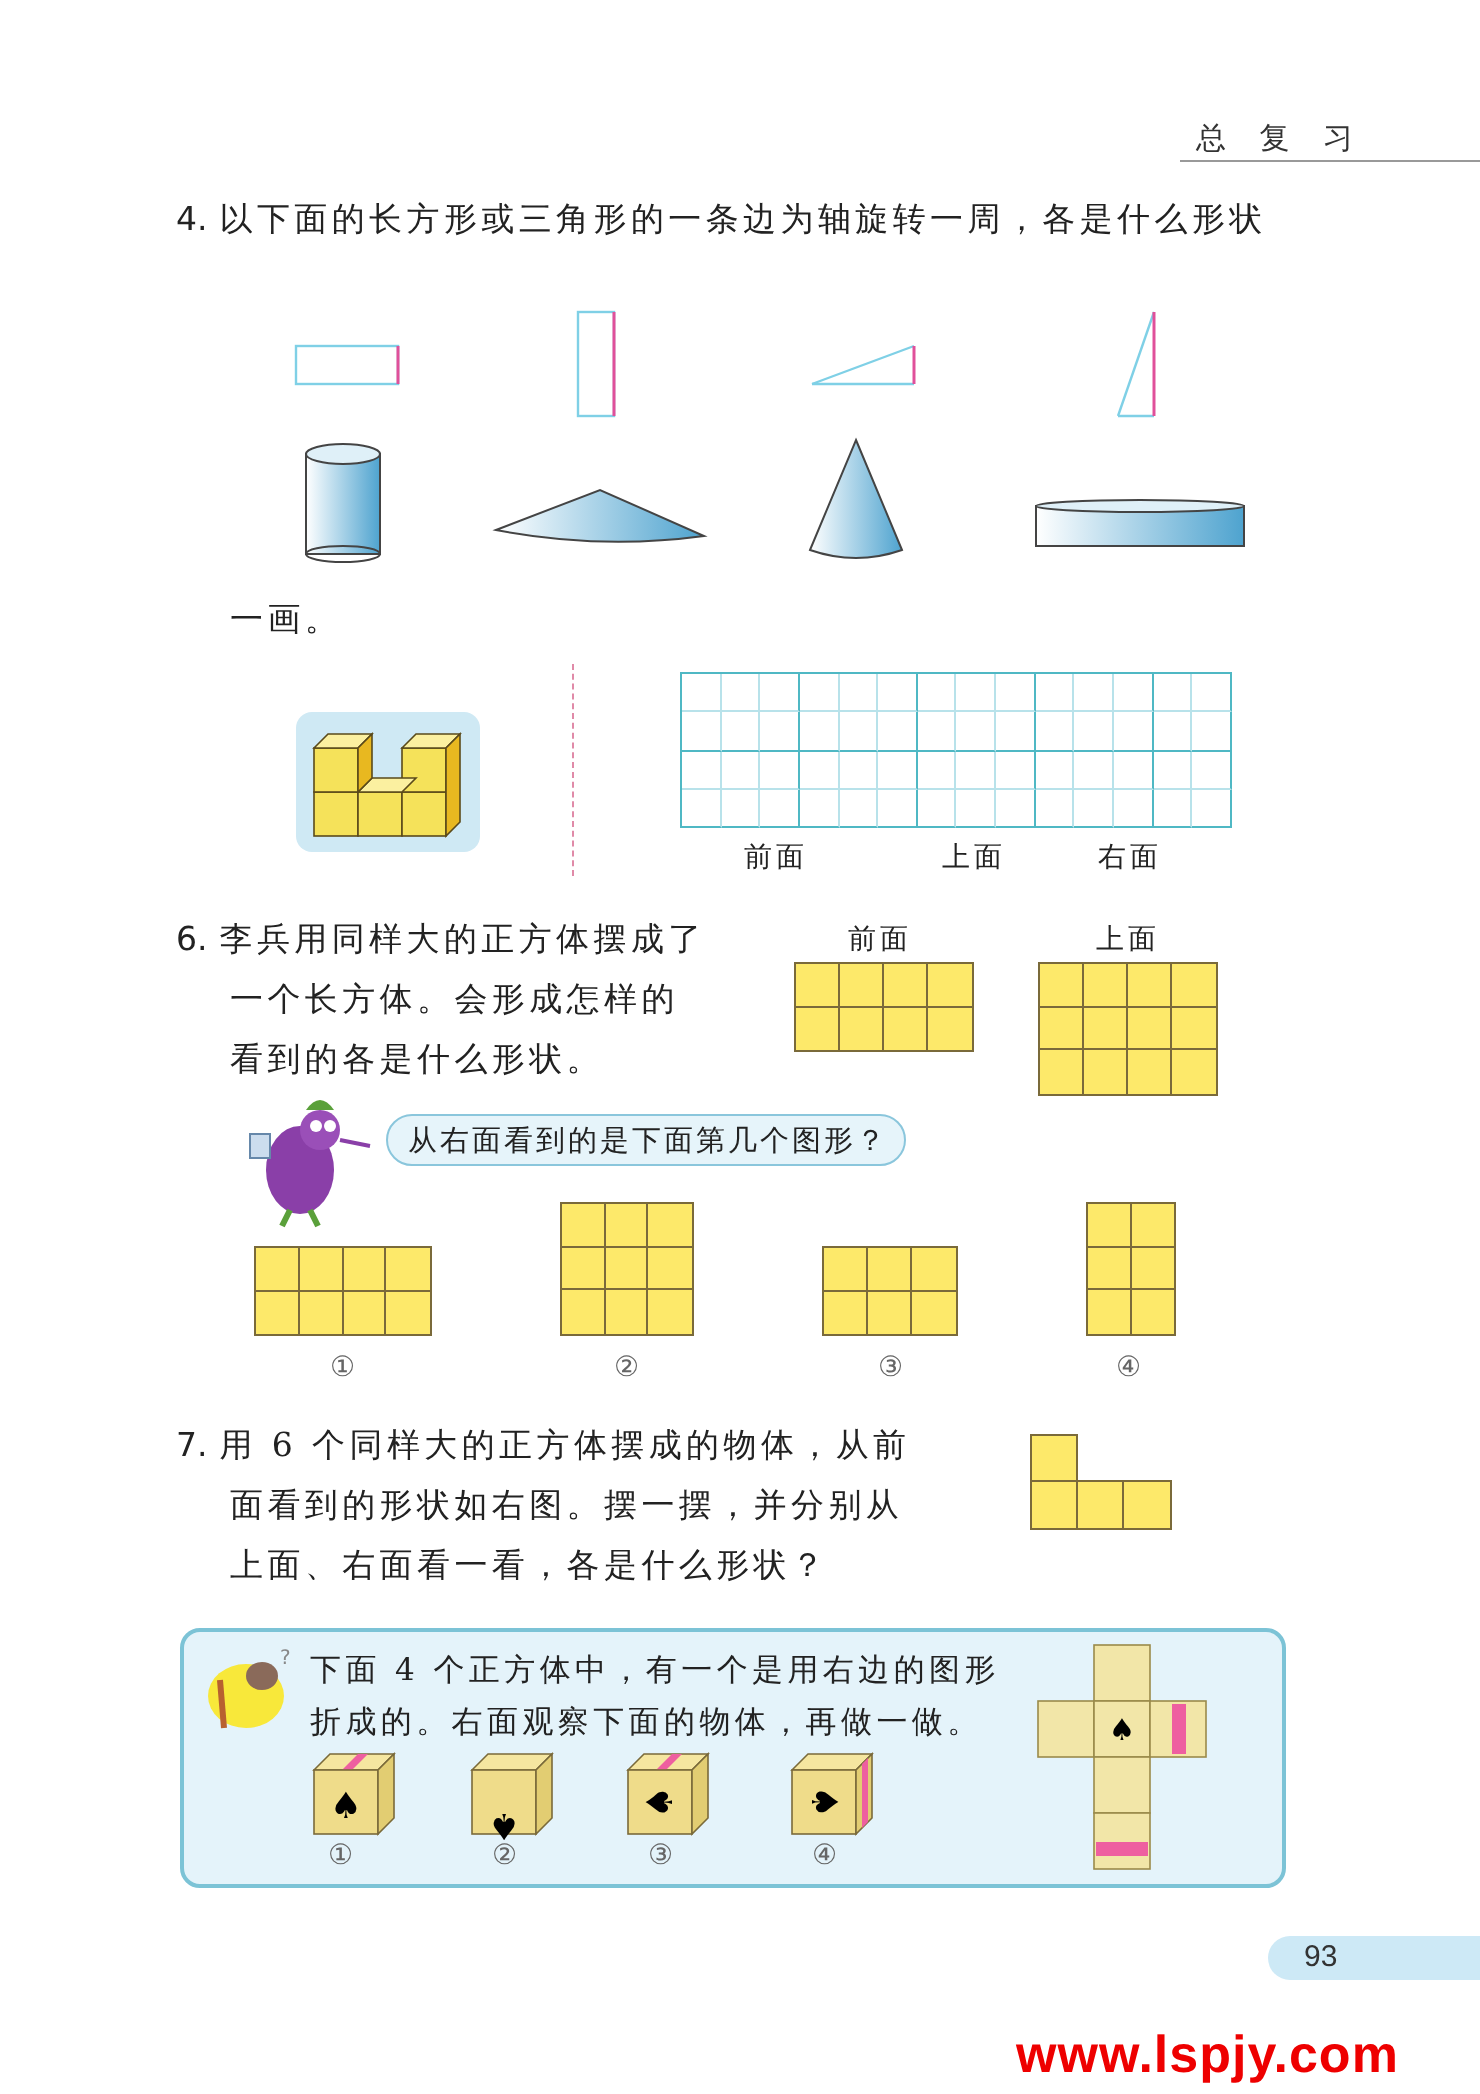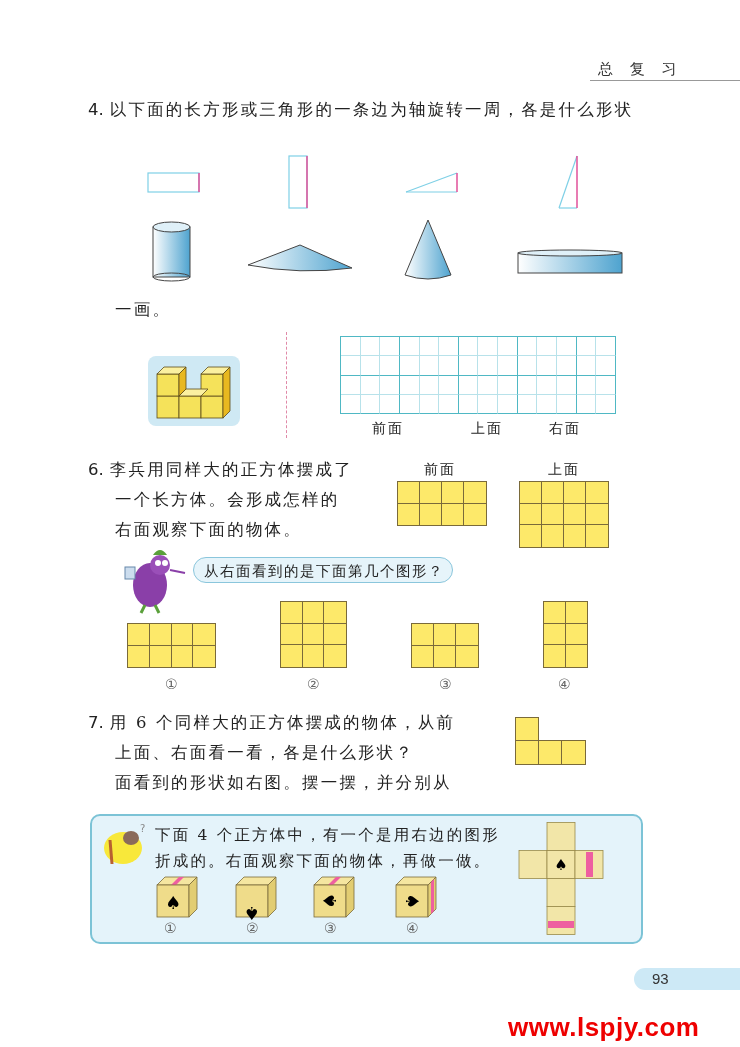--- a/index.html
+++ b/index.html
@@ -147,21 +147,21 @@
     <div style="border-right: 1px solid rgb(184, 226, 234); border-bottom: 1px solid rgb(79, 184, 196);"></div>
     <div style="border-right: 1px solid rgb(79, 184, 196); border-bottom: 1px solid rgb(79, 184, 196);"></div>
   </div>
 <div class="abs lbl" style="left:372px;top:420px;">前面</div>
 <div class="abs lbl" style="left:471px;top:420px;">上面</div>
 <div class="abs lbl" style="left:549px;top:420px;">右面</div>
 
 <div class="abs q" style="left:88px;top:455px;">
   <div><span class="num">6.</span><span>李兵用同样大的正方体摆成了</span></div>
   <div class="indent">一个长方体。会形成怎样的</div>
-  <div class="indent">右面观察下面的物体。</div>
+  <div class="indent">看到的各是什么形状。</div>
 </div>
 <div class="abs lbl" style="left:424px;top:461px;">前面</div>
 <div class="abs lbl" style="left:548px;top:461px;">上面</div>
 <div class="abs grid-yellow" style="left: 397px; top: 481px; width: 90px; height: 45px; grid-template-columns: repeat(4, 1fr); grid-template-rows: repeat(2, 1fr);">
     <div></div>
     <div></div>
     <div></div>
     <div style="border-right: none;"></div>
     <div style="border-bottom: none;"></div>
     <div style="border-bottom: none;"></div>
@@ -233,22 +233,22 @@
     <div style="border-bottom: none;"></div>
     <div style="border-right: none; border-bottom: none;"></div>
   </div>
 <div class="abs circ" style="left:165px;top:676px;">①</div>
 <div class="abs circ" style="left:307px;top:676px;">②</div>
 <div class="abs circ" style="left:439px;top:676px;">③</div>
 <div class="abs circ" style="left:558px;top:676px;">④</div>
 
 <div class="abs q" style="left:88px;top:708px;">
   <div><span class="num">7.</span><span>用 6 个同样大的正方体摆成的物体，从前</span></div>
+  <div class="indent">面看到的形状如右图。摆一摆，并分别从</div>
   <div class="indent">上面、右面看一看，各是什么形状？</div>
-  <div class="indent">面看到的形状如右图。摆一摆，并分别从</div>
 </div>
 <svg class="abs" style="left:515px;top:717px;" width="74" height="50">
   <g fill="#fde96a" stroke="#7a6a3a" stroke-width="1">
     <rect x="0.5" y="0.5" width="23" height="23"></rect>
       <rect x="0.5" y="23.5" width="23" height="24"></rect>
       <rect x="23.5" y="23.5" width="23" height="24"></rect>
       <rect x="46.5" y="23.5" width="24" height="24"></rect>
   </g>
 </svg>
 

